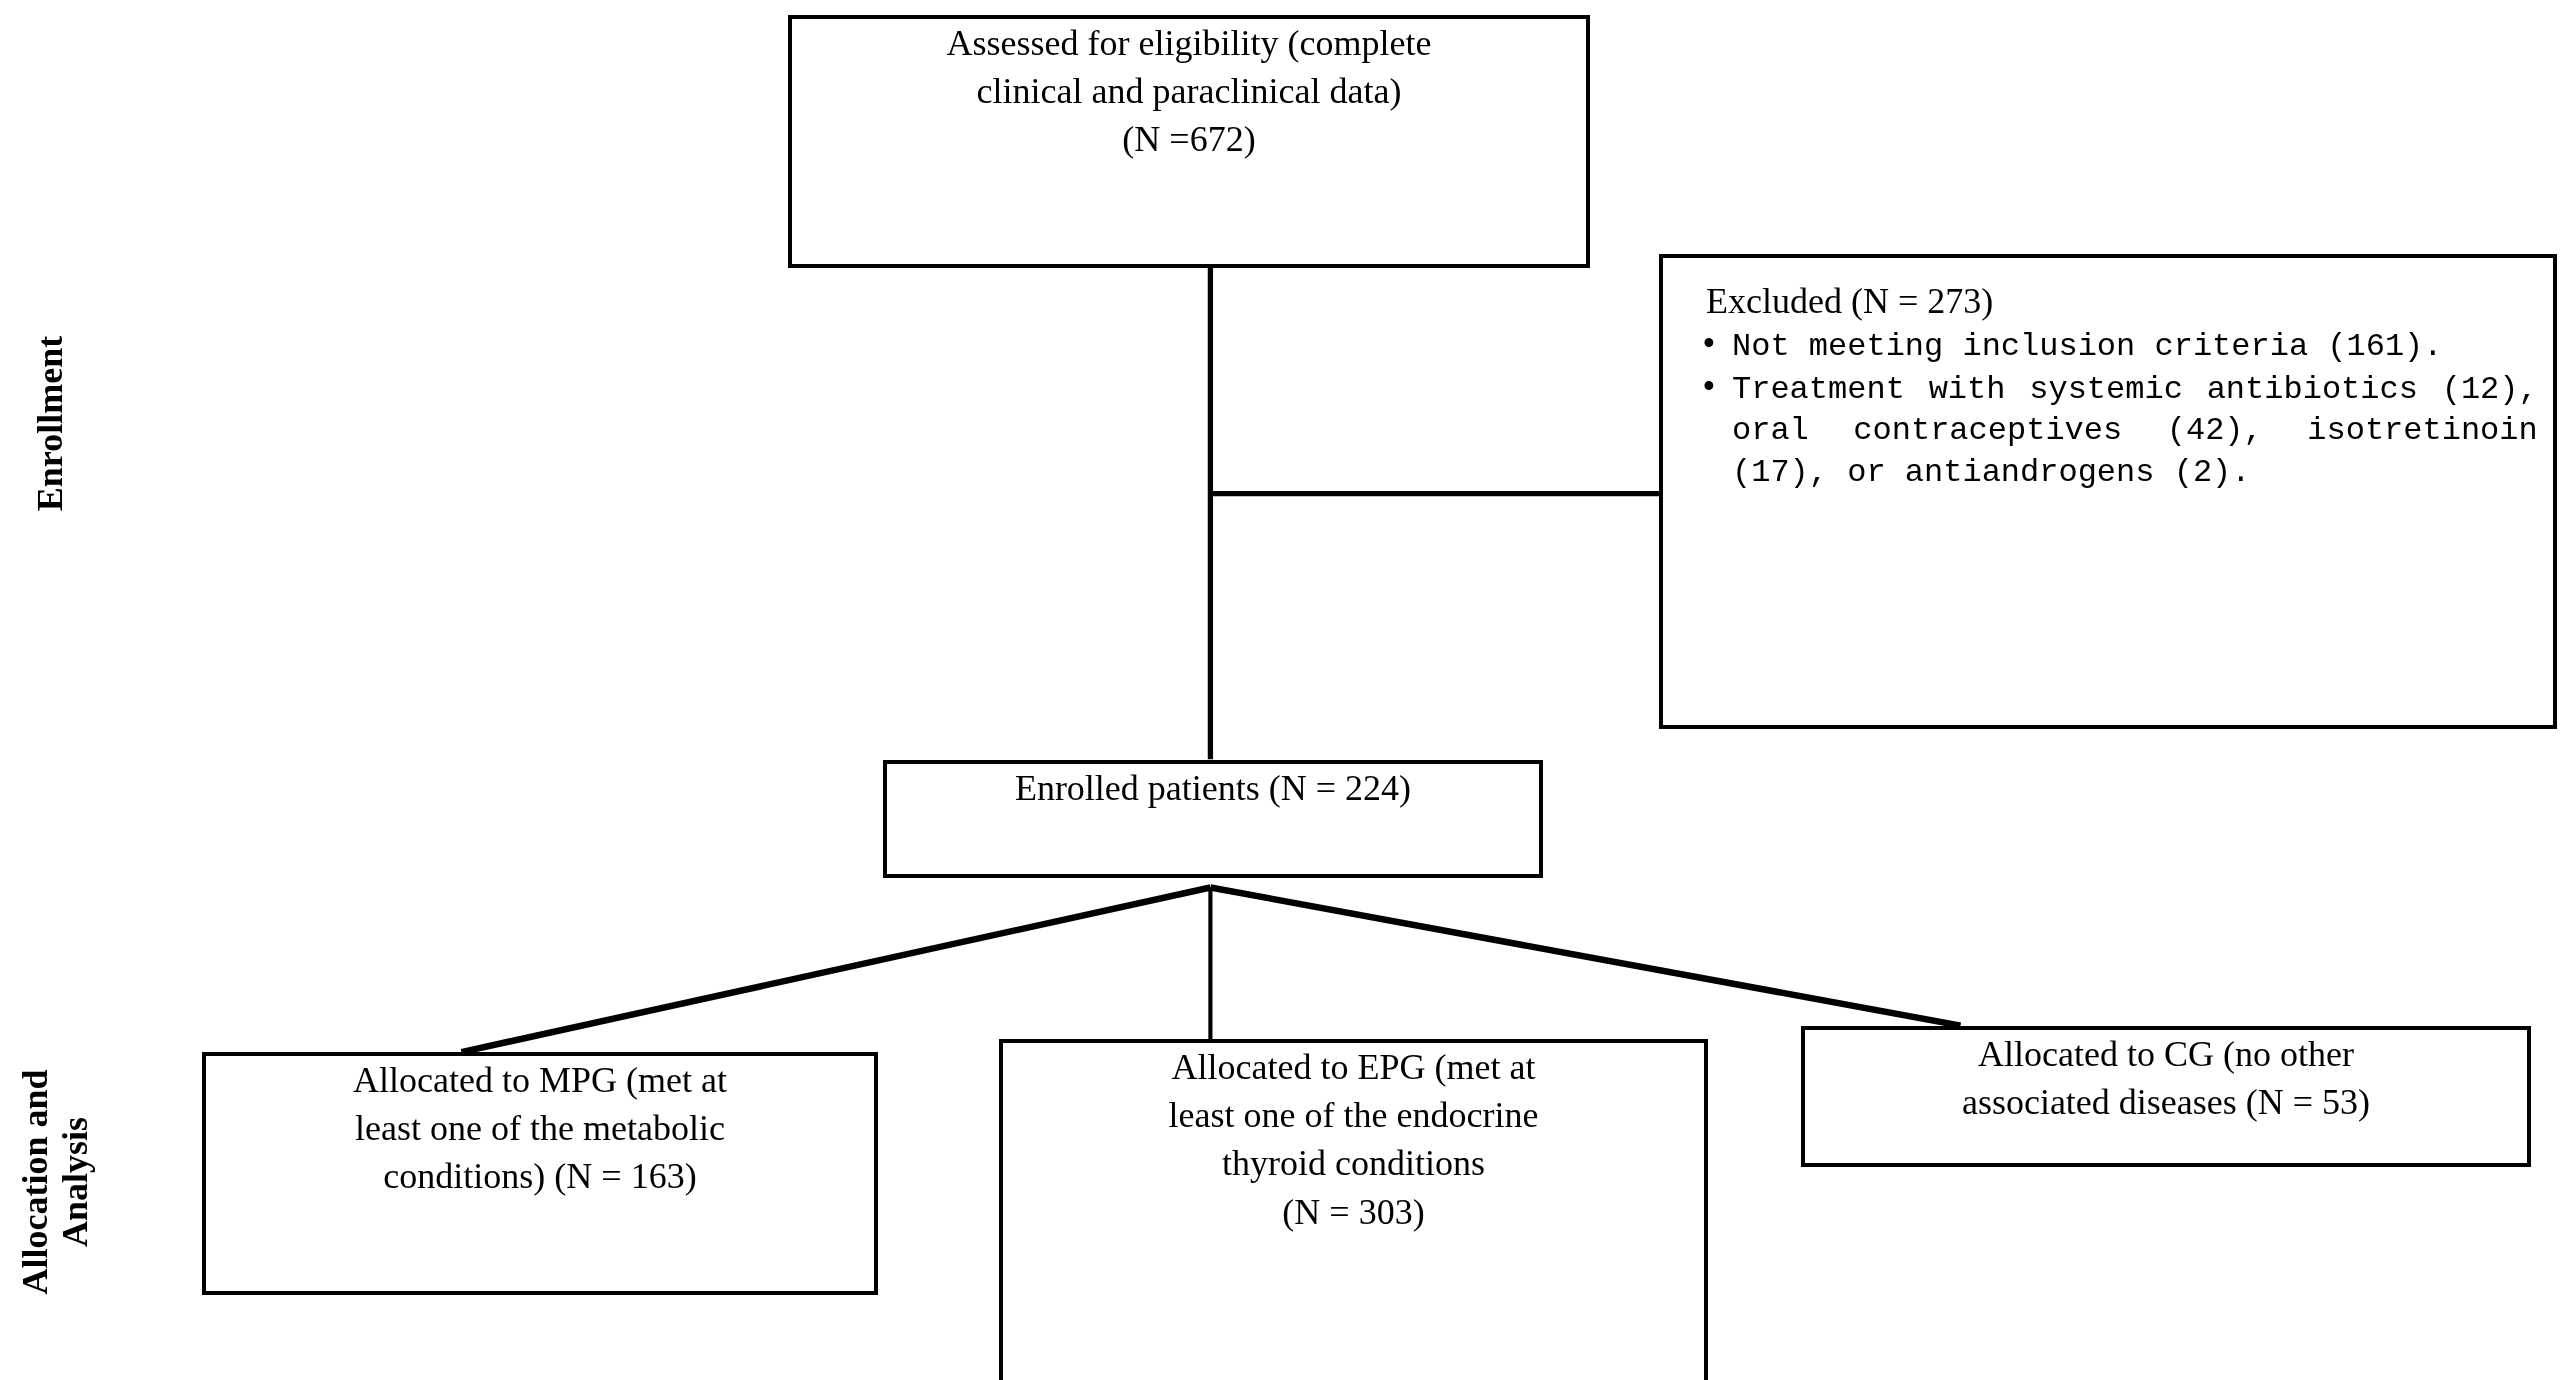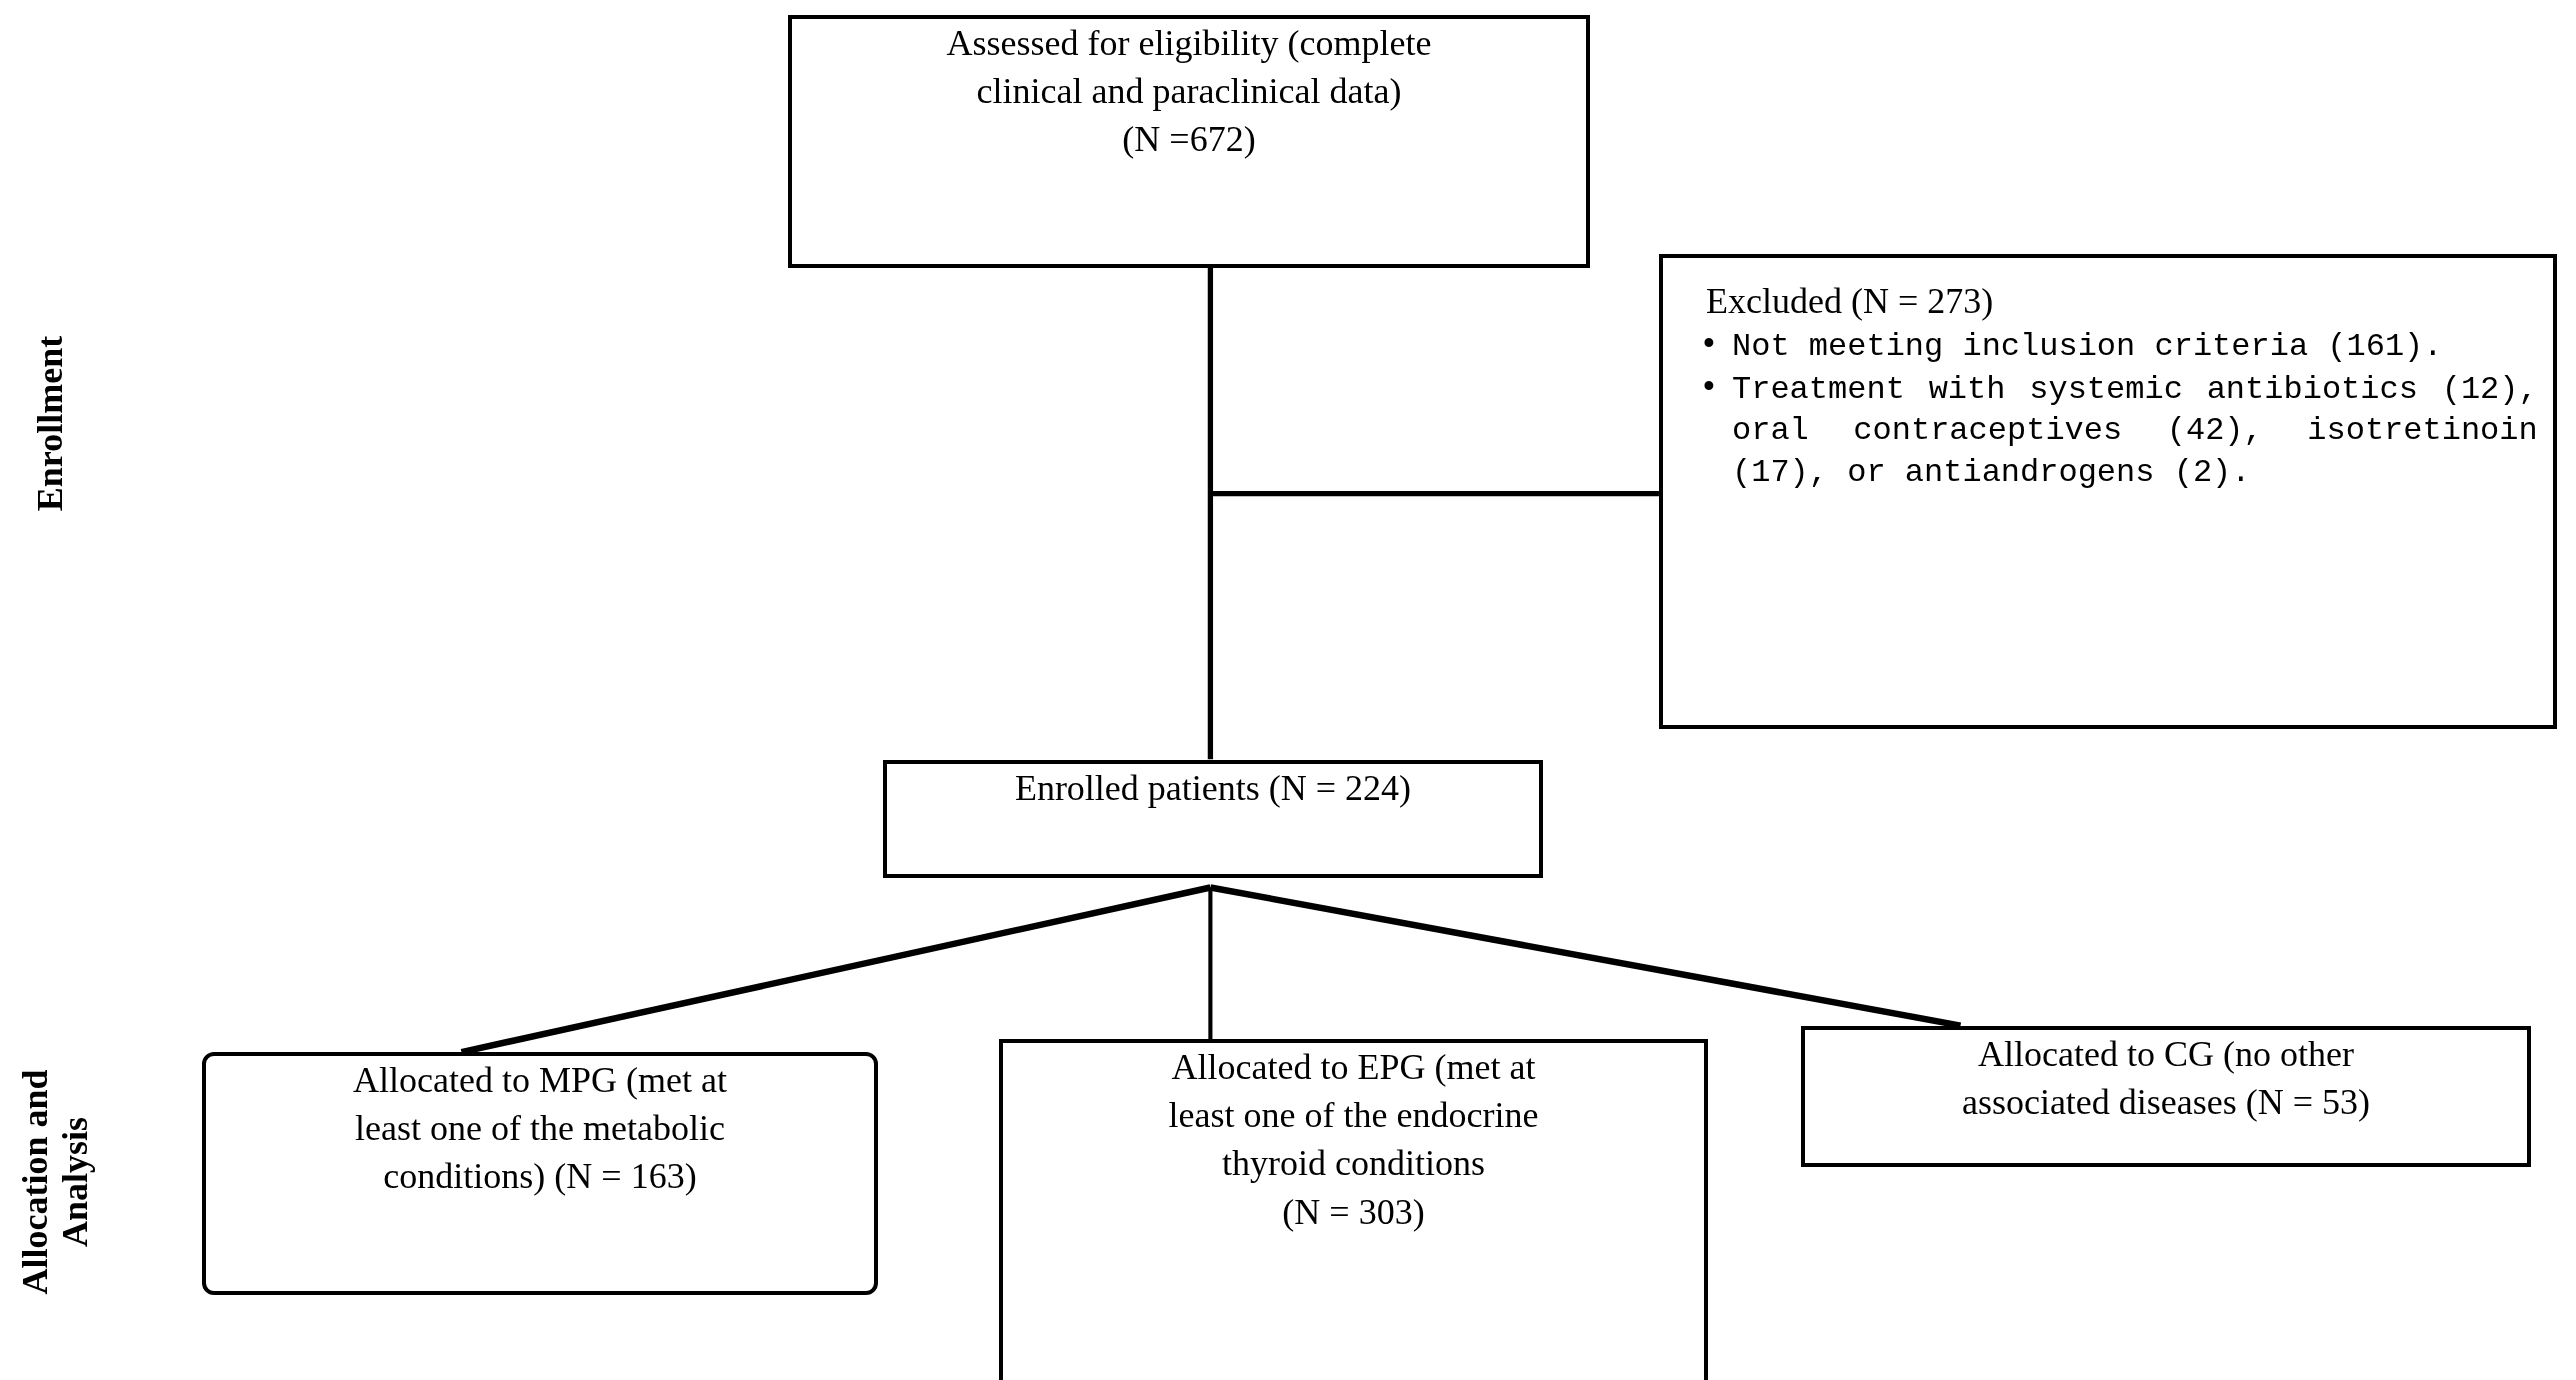--- a/index.html
+++ b/index.html
@@ -108,21 +108,20 @@
     width: 660px;
     height: 118px;
   }
 
   
   #box-mpg {
     left: 202px;
     top: 1052px;
     width: 676px;
     height: 243px;
-    border-radius: 12px;
   }
   #box-epg {
     left: 999px;
     top: 1039px;
     width: 709px;
     height: 353px;
   }
   #box-cg {
     left: 1801px;
     top: 1026px;

